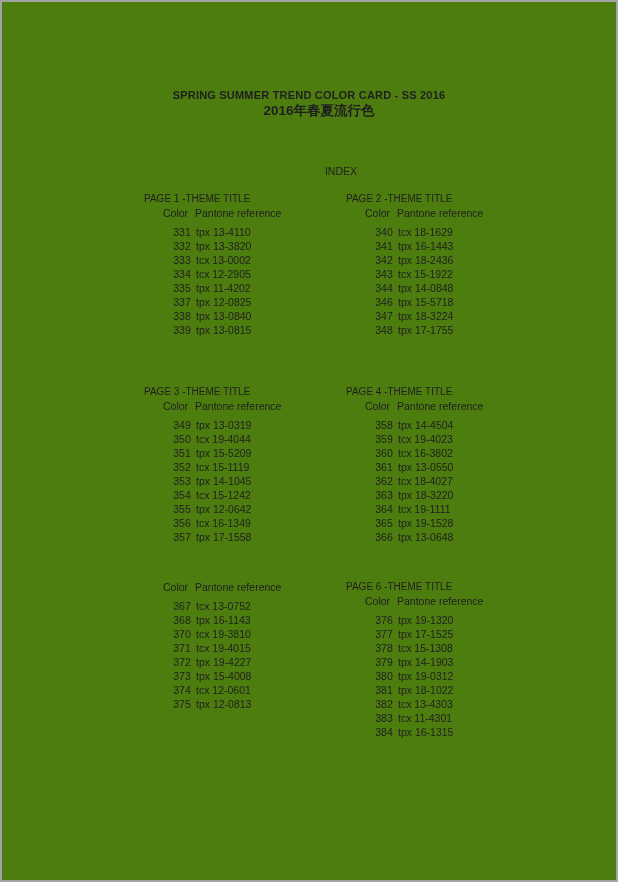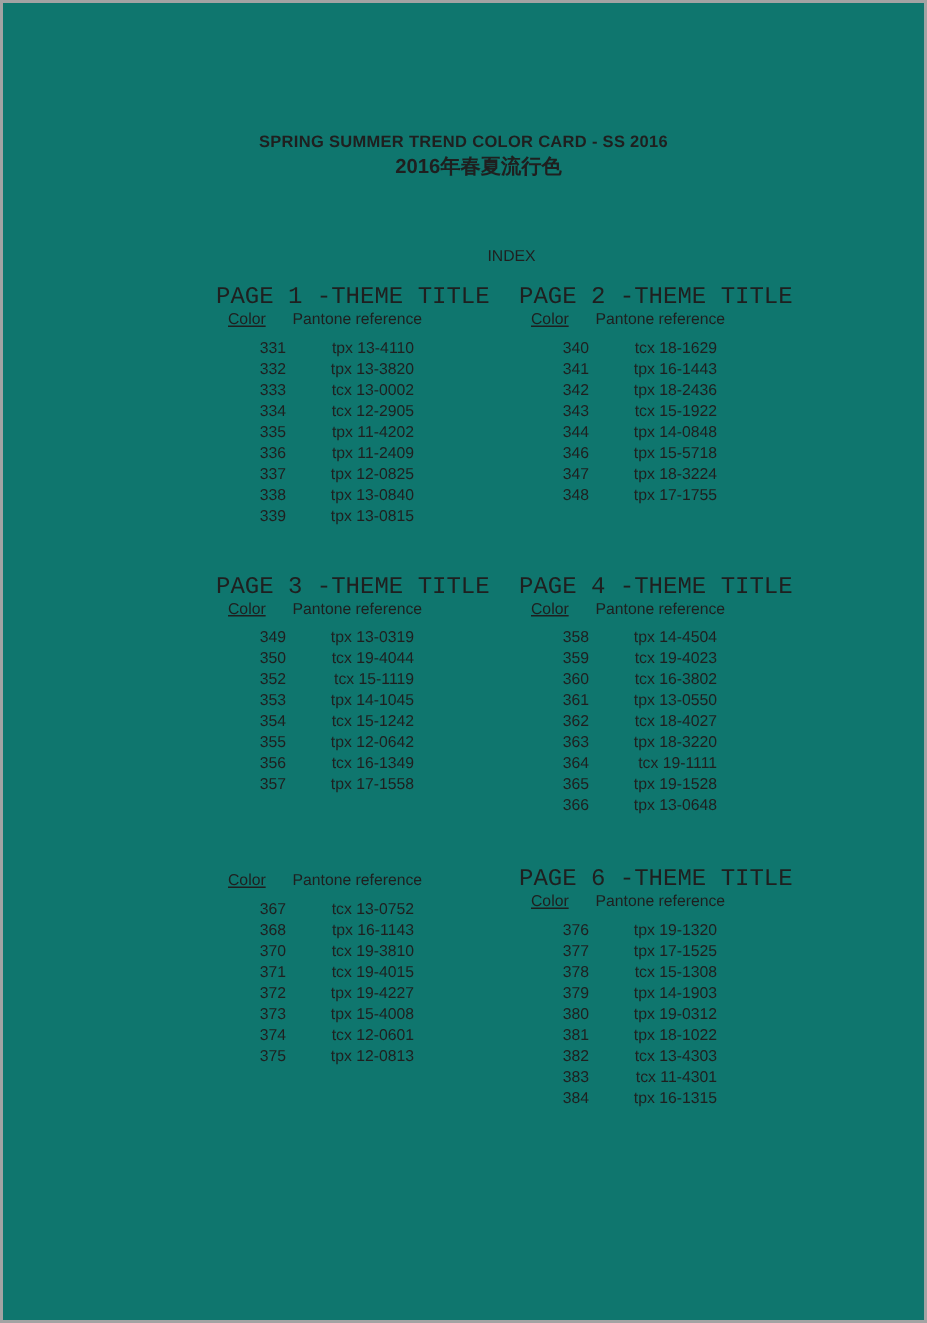--- a/index.html
+++ b/index.html
@@ -5,21 +5,21 @@
   html, body {
     margin: 0;
     padding: 0;
     background: #ffffff;
   }
   .page {
     position: relative;
     width: 618px;
     height: 882px;
     box-sizing: border-box;
-    background: #0f766e;
+    background: #4d7c0f;
     border: 2px solid #a3a3a3;
     font-family: "Liberation Sans", sans-serif;
     color: #1f1f1f;
     overflow: hidden;
   }
   .title-block {
     position: absolute;
     top: 86px;
     left: 0;
     width: 100%;
@@ -50,35 +50,33 @@
     position: absolute;
     width: 190px;
   }
   .sec-1 { left: 142px; top: 190px; }
   .sec-2 { left: 344px; top: 190px; }
   .sec-3 { left: 142px; top: 383px; }
   .sec-4 { left: 344px; top: 383px; }
   .sec-5 { left: 142px; top: 578px; }
   .sec-6 { left: 344px; top: 578px; }
   .section-header {
-    font-size: 16px;
+    font-size: 10px;
     line-height: 13.5px;
     white-space: nowrap;
-    font-family: Liberation Mono, monospace;
   }
   .col-header-row {
     position: relative;
     height: 14px;
     font-size: 10.5px;
     line-height: 14px;
   }
   .col-h1 {
     position: absolute;
-    left: 8px;
-    text-decoration: underline;
+    left: 19px;
   }
   .col-h2 {
     position: absolute;
     left: 51px;
   }
   .rows {
     margin-top: 5px;
   }
   .row {
     position: relative;
@@ -90,21 +88,21 @@
   .num {
     position: absolute;
     left: 18px;
     width: 40px;
     text-align: center;
   }
   .ref {
     position: absolute;
     left: 52px;
     width: 80px;
-    text-align: right;
+    text-align: left;
     white-space: nowrap;
   }
 </style>
 </head>
 <body>
 
 <div class="page">
 
   <div class="title-block">
     <div class="doc-title">SPRING SUMMER TREND COLOR CARD - SS 2016</div>
@@ -134,24 +132,20 @@
         </div>
         <div class="row">
           <span class="num">334</span>
           <span class="ref">tcx 12-2905</span>
         </div>
         <div class="row">
           <span class="num">335</span>
           <span class="ref">tpx 11-4202</span>
         </div>
         <div class="row">
-          <span class="num">336</span>
-          <span class="ref">tpx 11-2409</span>
-        </div>
-        <div class="row">
           <span class="num">337</span>
           <span class="ref">tpx 12-0825</span>
         </div>
         <div class="row">
           <span class="num">338</span>
           <span class="ref">tpx 13-0840</span>
         </div>
         <div class="row">
           <span class="num">339</span>
           <span class="ref">tpx 13-0815</span>
@@ -210,20 +204,24 @@
     <div class="rows">
         <div class="row">
           <span class="num">349</span>
           <span class="ref">tpx 13-0319</span>
         </div>
         <div class="row">
           <span class="num">350</span>
           <span class="ref">tcx 19-4044</span>
         </div>
         <div class="row">
+          <span class="num">351</span>
+          <span class="ref">tpx 15-5209</span>
+        </div>
+        <div class="row">
           <span class="num">352</span>
           <span class="ref">tcx 15-1119</span>
         </div>
         <div class="row">
           <span class="num">353</span>
           <span class="ref">tpx 14-1045</span>
         </div>
         <div class="row">
           <span class="num">354</span>
           <span class="ref">tcx 15-1242</span>

